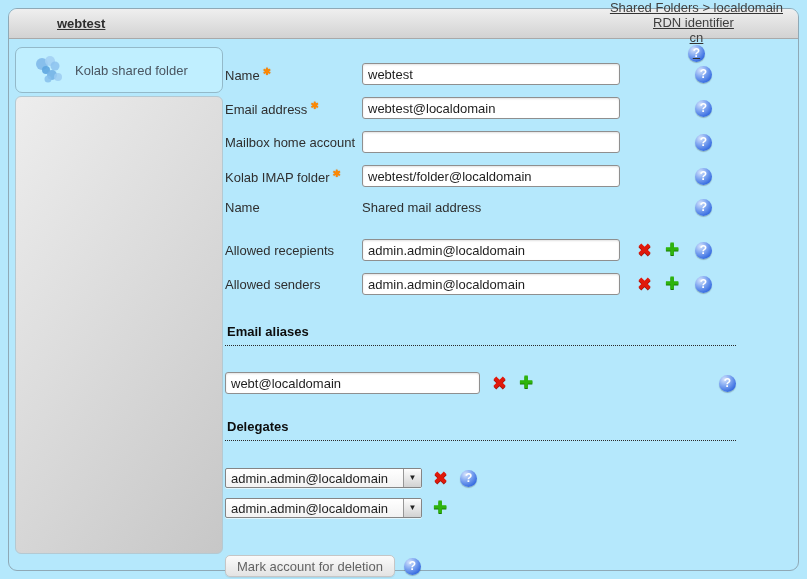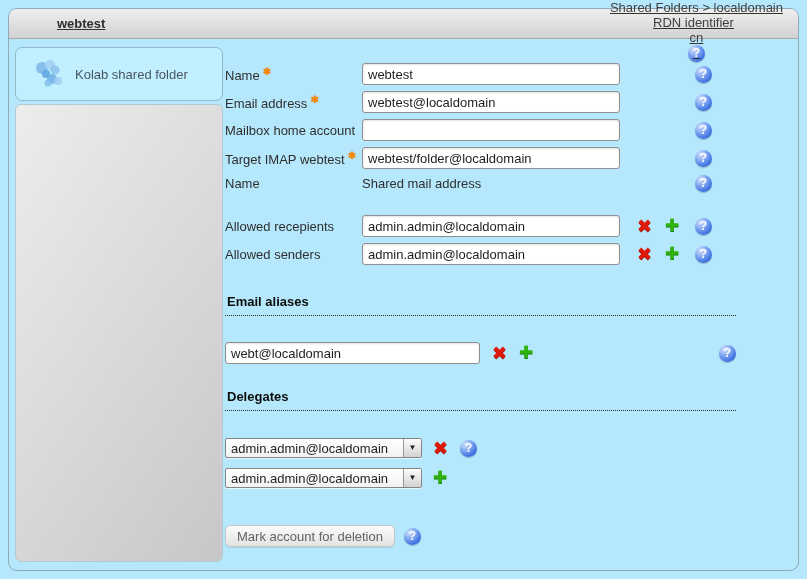--- a/index.html
+++ b/index.html
@@ -45,34 +45,34 @@
     color:#2eb40c;font-weight:bold;font-size:17px;line-height:18px;
     text-shadow:0 1px 0 #1a7a04;cursor:pointer;flex:0 0 auto;
   }
   .req{
     color:#ff8800;font-size:10px;vertical-align:5px;margin-left:3px;
     text-shadow:0 0 1px #c60;
   }
   
   .sidebar{position:absolute;left:6px;top:38px;width:208px;}
   .side-tab{
-    height:54px;box-sizing:border-box;
+    height:46px;box-sizing:border-box;
     background:#c0efff;border:1px solid #93b9c9;border-radius:7px;
     display:flex;align-items:center;padding:0 10px 0 17px;
     color:#4a5560;cursor:pointer;
   }
   .side-tab .tab-label{margin-left:12px;}
   .side-panel{
     margin-top:3px;height:458px;box-sizing:border-box;
     background:linear-gradient(125deg,#ededed 0%,#dcdcdc 45%,#c7c7c7 100%);
     border:1px solid #b4c9d2;border-radius:6px;
   }
   
   .form{position:absolute;left:216px;top:54px;}
-  .frow{display:flex;align-items:center;width:487px;height:22px;margin-bottom:6px;}
+  .frow{display:flex;align-items:center;width:487px;height:22px;margin-bottom:12px;}
   .flabel{width:137px;flex:0 0 auto;color:#2f2f2f;}
   .ftext{
     width:258px;height:22px;box-sizing:border-box;flex:0 0 auto;
     border:1px solid #8f8f8f;border-radius:3px;background:#fff;
     font-family:inherit;font-size:13px;color:#1e1e1e;padding:1px 5px;
     box-shadow:inset 0 1px 2px rgba(0,0,0,.12);
   }
   .row-type{height:16px;margin:6px 0 24px 0;}
   .type-val{color:#2f2f2f;}
   .row-list{}
@@ -173,21 +173,21 @@
       <span class="help-icon">?</span>
     </div>
 
     <div class="frow">
       <span class="flabel"><span>Mailbox home account</span></span>
       <input class="ftext" type="text" value="" style="">
       <span class="help-icon">?</span>
     </div>
 
     <div class="frow">
-      <span class="flabel"><span>Target IMAP webtest</span><span class="req">✱</span></span>
+      <span class="flabel"><span>Kolab IMAP folder</span><span class="req">✱</span></span>
       <input class="ftext" type="text" value="webtest/folder@localdomain" style="">
       <span class="help-icon">?</span>
     </div>
 
     <div class="frow row-type">
       <span class="flabel"><span>Name</span></span>
       <span class="type-val">Shared mail address</span>
       <span class="help-icon">?</span>
     </div>
 

